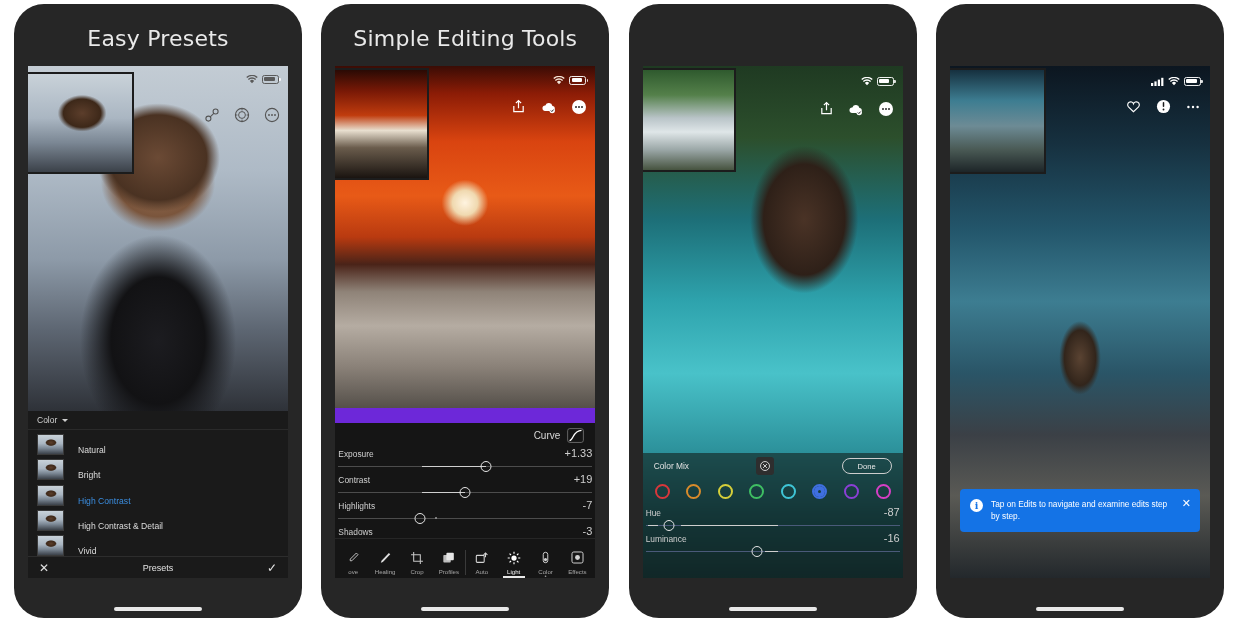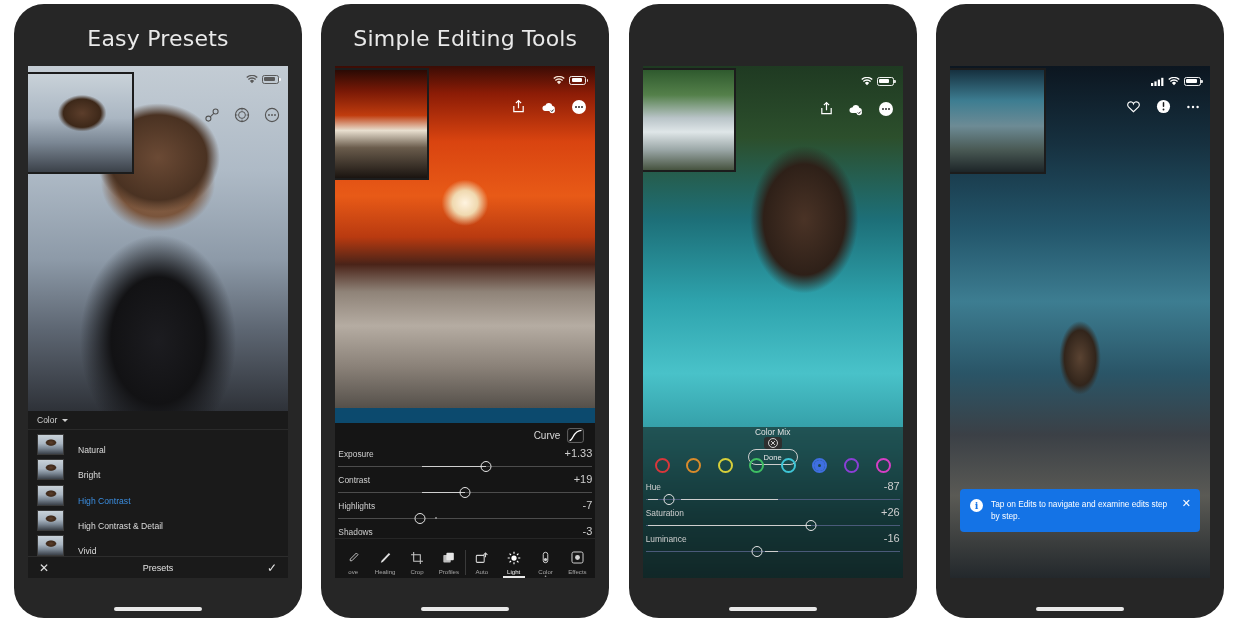--- a/index.html
+++ b/index.html
@@ -34,21 +34,21 @@
     font-size: 22px;
     font-weight: 400;
     letter-spacing: .2px;
     font-family: "DejaVu Sans", sans-serif;
   }
   .screen {
     position: absolute;
     left: 14px; right: 14px;
     top: 62px;
     height: 512px;
-    background: #0c4a6e;
+    background: #6d28d9;
     overflow: hidden;
   }
   
   .statusbar {
     position: absolute; top: 0; left: 0; right: 0;
     height: 22px;
     display: flex; align-items: center; justify-content: flex-end;
     gap: 4px;
     padding-right: 9px;
     z-index: 9;
@@ -182,21 +182,21 @@
     content: ""; position: absolute; bottom: -3px; left: 50%;
     transform: translateX(-50%); width: 22px; height: 1.6px; background: #e8e8e8;
   }
   .tool.divider { border-left: 1px solid #3a3a3a; }
   .tool .dotm { position: absolute; bottom: -4px; left: 50%; transform: translateX(-50%);
                 font-size: 6px; color: #9a9a9a; }
 
   
   .cm-head {
     display: flex; align-items: center; justify-content: space-between;
-    padding: 0 11px; height: 26px; flex-direction: column;
+    padding: 0 11px; height: 26px;
   }
   .cm-title { font-size: 8.4px; color: #e0e0e0; }
   .cm-target {
     width: 18px; height: 18px; background: #2e2e2e; border-radius: 3px;
     display: flex; align-items: center; justify-content: center;
   }
   .done-btn {
     border: 1px solid #cdcdcd; border-radius: 9px;
     padding: 2.5px 15px; font-size: 7.6px; color: #eaeaea;
   }
@@ -597,31 +597,20 @@
             <span class="sl-val">-87</span>
           </div>
           <div class="sl-track">
             <div class="line" style="background:#4a5a7a"></div>
             <div class="fill" style="left:14%;width:38%"></div>
             <div class="fill" style="left:1%;width:4%"></div>
             <div class="knob" style="left:9%"></div>
           </div>
         </div>
 
-        <div class="slider-block">
-          <div class="sl-top">
-            <span class="sl-name">Saturation</span>
-            <span class="sl-val">+26</span>
-          </div>
-          <div class="sl-track">
-            <div class="line" style="background:#4a5a7a"></div>
-            <div class="fill" style="left:1%;width:64%"></div>
-            <div class="knob" style="left:65%"></div>
-          </div>
-        </div>
 
         <div class="slider-block" style="padding-bottom:4px">
           <div class="sl-top">
             <span class="sl-name">Luminance</span>
             <span class="sl-val">-16</span>
           </div>
           <div class="sl-track">
             <div class="line" style="background:#4a5a7a"></div>
             <div class="fill" style="left:47%;width:5%"></div>
             <div class="knob" style="left:44%"></div>

